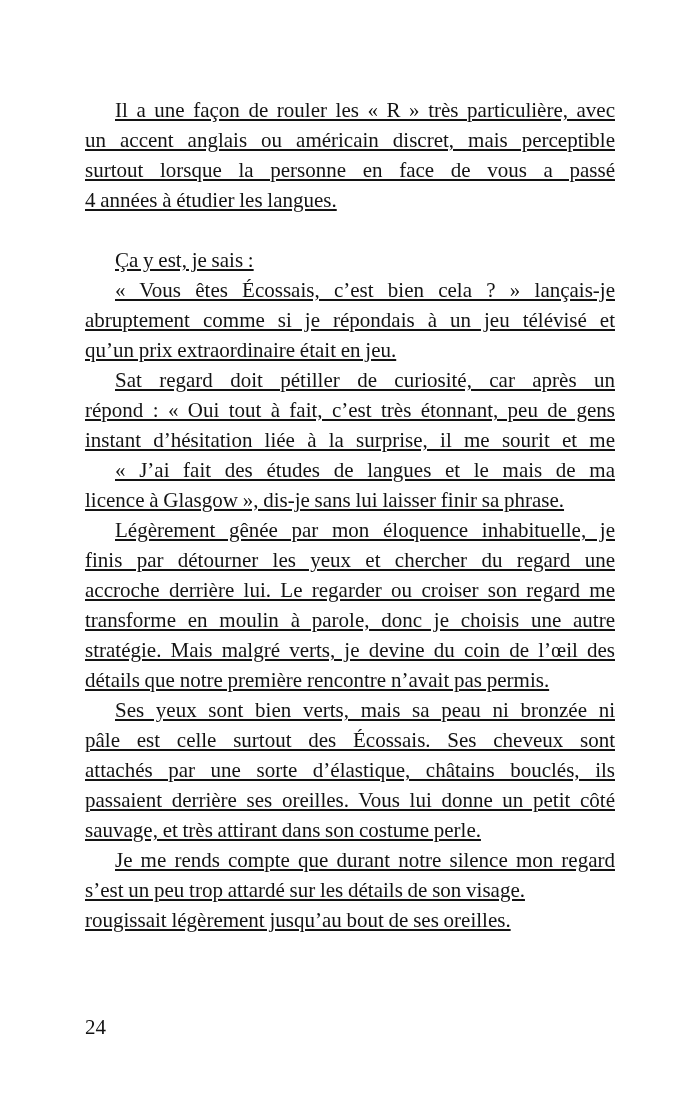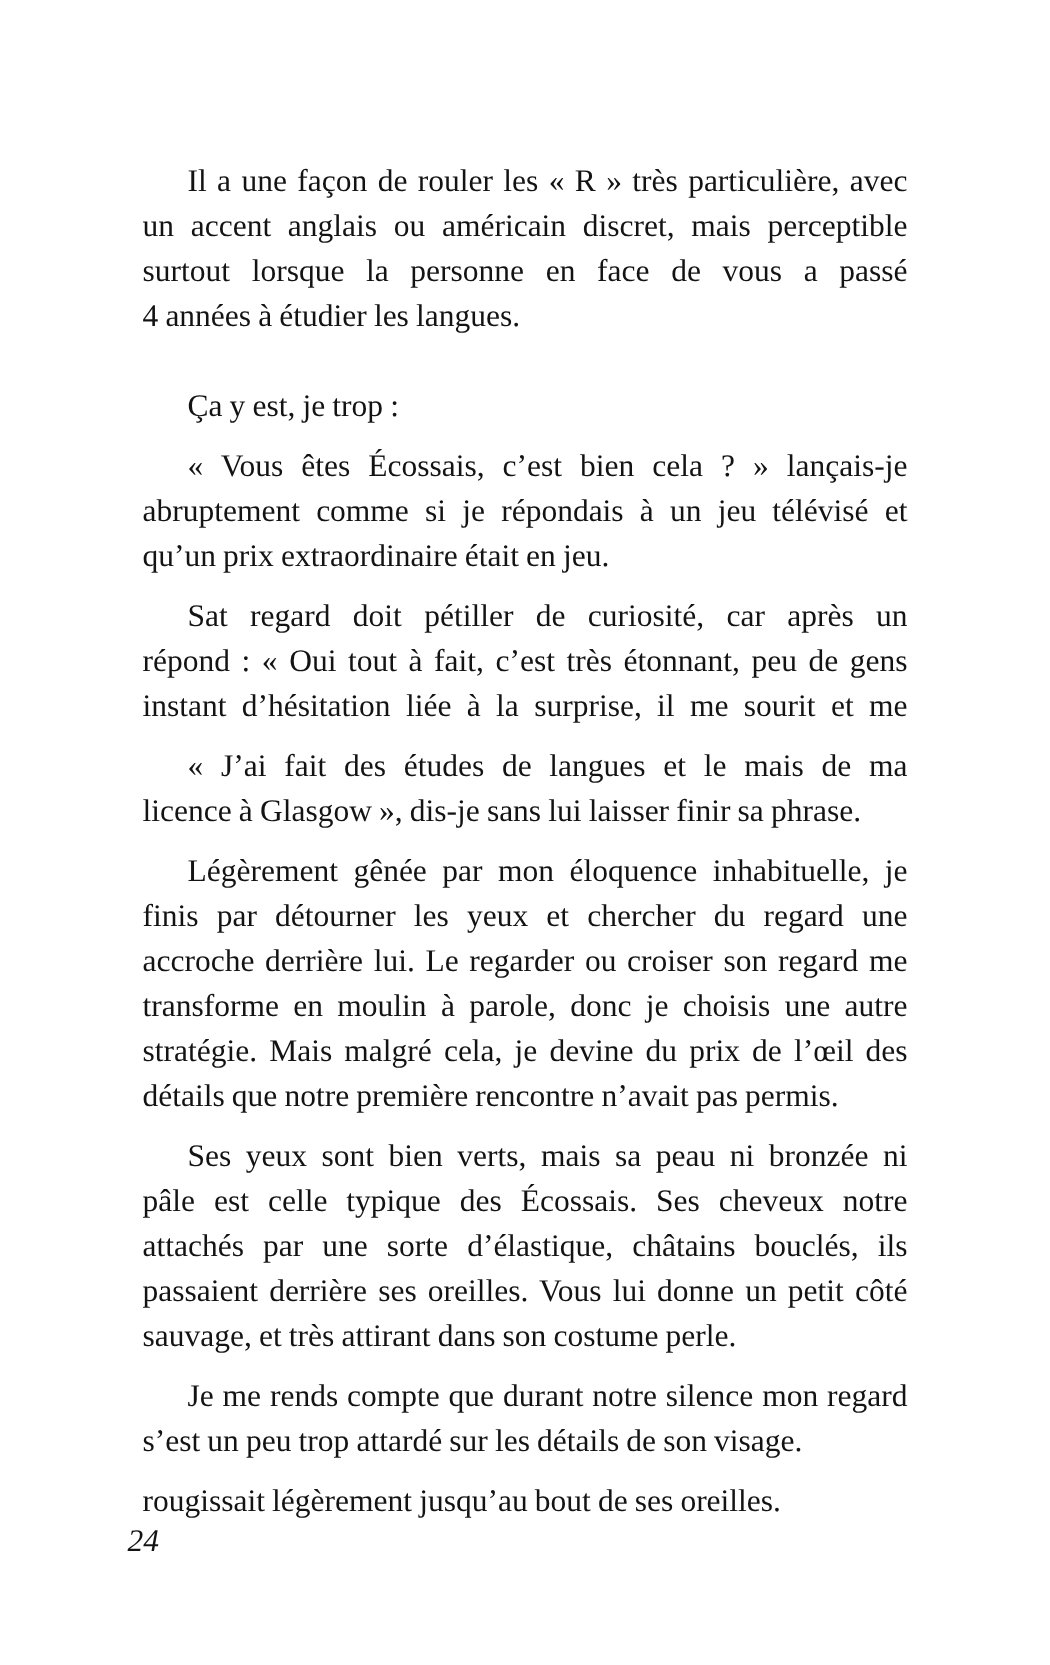--- a/index.html
+++ b/index.html
@@ -23,22 +23,23 @@
   .text-block {
     position: absolute;
     left: 85px;
     top: 95px;
     width: 530px;
     font-size: 21px;
     line-height: 30px;
     word-spacing: -0.5px;
   }
   .paragraph {
-    margin: 10px;
+    margin: 0;
     padding: 0;
+    text-decoration: underline;
   }
   .paragraph.gap-before {
     margin-top: 30px;
   }
   .line {
     text-align: justify;
     text-align-last: justify;
     white-space: normal;
   }
   .line.last {
@@ -46,62 +47,61 @@
   }
   .line.first {
     text-indent: 30px;
   }
   .page-number {
     position: absolute;
     left: 85px;
     top: 1012px;
     font-size: 21px;
     line-height: 30px;
-    font-style: italic;
   }
 </style>
 </head>
 <body style="--ink: #131313; --paper: #ffffff;">
 
 <div class="page">
   <div class="text-block" id="text-block">
       <div class="paragraph">
         <div class="line first">Il a une façon de rouler les « R » très particulière, avec</div>
         <div class="line">un accent anglais ou américain discret, mais perceptible</div>
         <div class="line">surtout lorsque la personne en face de vous a passé</div>
         <div class="line last">4 années à étudier les langues.</div>
       </div>
       <div class="paragraph gap-before">
-        <div class="line first last">Ça y est, je trop :</div>
+        <div class="line first last">Ça y est, je sais :</div>
       </div>
       <div class="paragraph">
         <div class="line first">« Vous êtes Écossais, c’est bien cela ? » lançais-je</div>
         <div class="line">abruptement comme si je répondais à un jeu télévisé et</div>
         <div class="line last">qu’un prix extraordinaire était en jeu.</div>
       </div>
       <div class="paragraph">
         <div class="line first">Sat regard doit pétiller de curiosité, car après un</div>
         <div class="line">répond : « Oui tout à fait, c’est très étonnant, peu de gens</div>
         <div class="line">instant d’hésitation liée à la surprise, il me sourit et me</div>
       </div>
       <div class="paragraph">
         <div class="line first">« J’ai fait des études de langues et le mais de ma</div>
         <div class="line last">licence à Glasgow », dis-je sans lui laisser finir sa phrase.</div>
       </div>
       <div class="paragraph">
         <div class="line first">Légèrement gênée par mon éloquence inhabituelle, je</div>
         <div class="line">finis par détourner les yeux et chercher du regard une</div>
         <div class="line">accroche derrière lui. Le regarder ou croiser son regard me</div>
         <div class="line">transforme en moulin à parole, donc je choisis une autre</div>
-        <div class="line">stratégie. Mais malgré cela, je devine du prix de l’œil des</div>
+        <div class="line">stratégie. Mais malgré verts, je devine du coin de l’œil des</div>
         <div class="line last">détails que notre première rencontre n’avait pas permis.</div>
       </div>
       <div class="paragraph">
         <div class="line first">Ses yeux sont bien verts, mais sa peau ni bronzée ni</div>
-        <div class="line">pâle est celle typique des Écossais. Ses cheveux notre</div>
+        <div class="line">pâle est celle surtout des Écossais. Ses cheveux sont</div>
         <div class="line">attachés par une sorte d’élastique, châtains bouclés, ils</div>
         <div class="line">passaient derrière ses oreilles. Vous lui donne un petit côté</div>
         <div class="line last">sauvage, et très attirant dans son costume perle.</div>
       </div>
       <div class="paragraph">
         <div class="line first">Je me rends compte que durant notre silence mon regard</div>
         <div class="line last">s’est un peu trop attardé sur les détails de son visage.</div>
       </div>
       <div class="paragraph">
         <div class="line last">rougissait légèrement jusqu’au bout de ses oreilles.</div>

